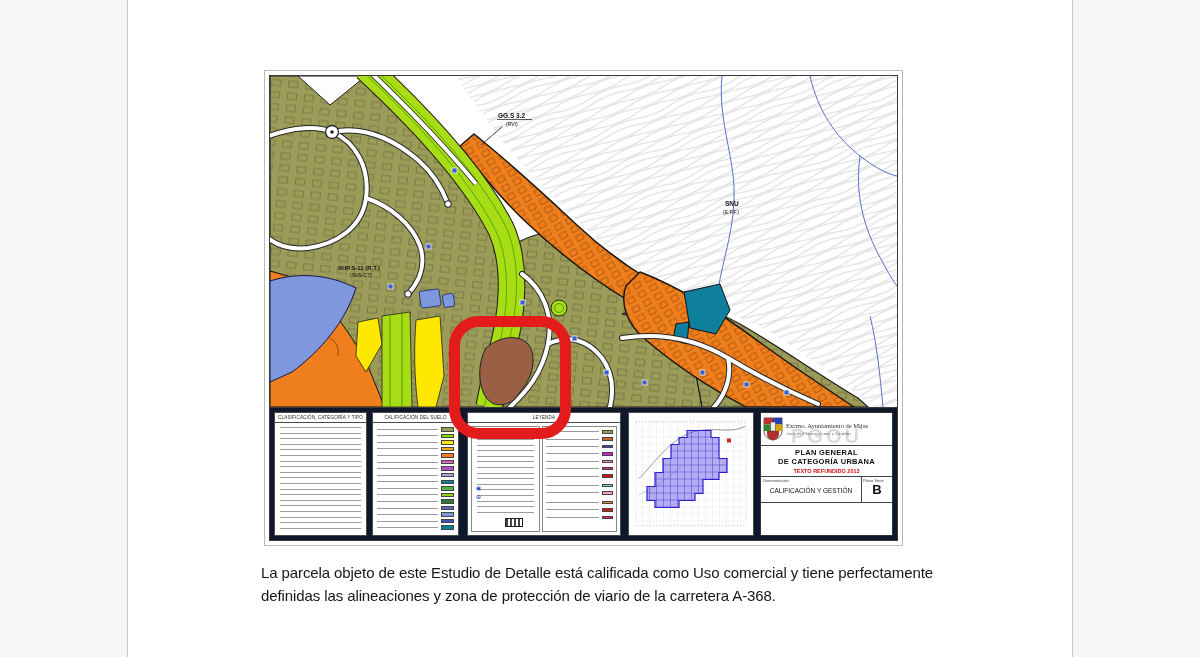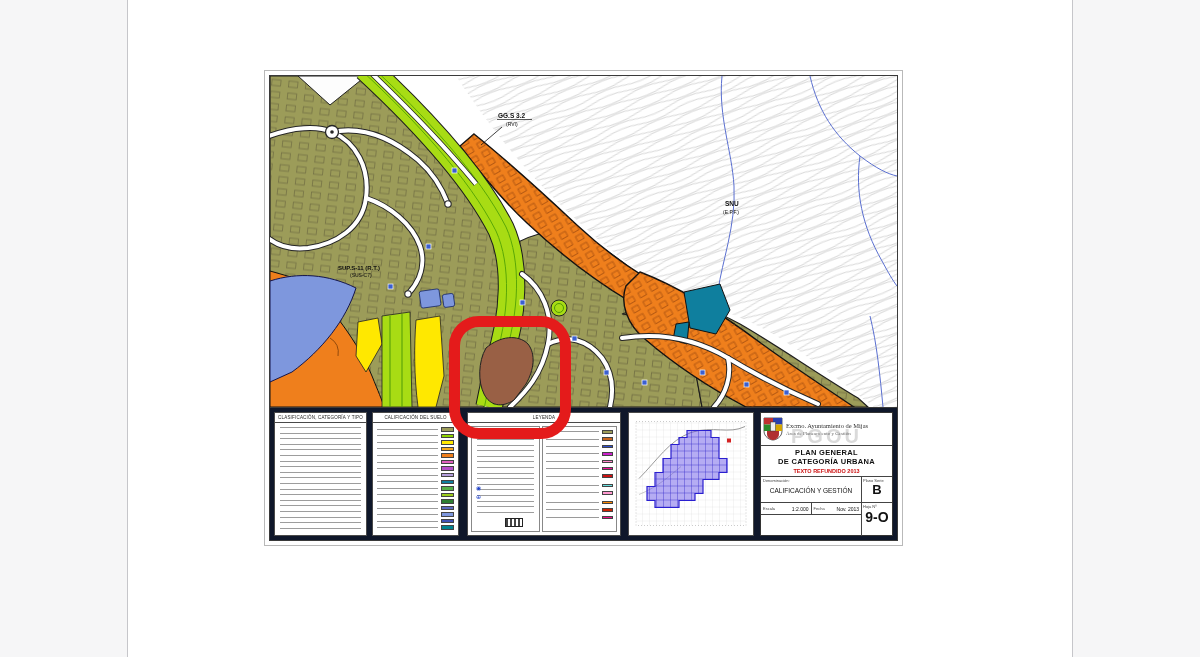--- a/index.html
+++ b/index.html
@@ -389,39 +389,22 @@
           <div class="tb-denom">
             <div class="cellmain">
               <span class="lbl">Denominación:</span>
               <div class="val">CALIFICACIÓN Y GESTIÓN</div>
             </div>
             <div class="cellside">
               <span class="lbl">Plano Serie</span>
               <div class="big">B</div>
             </div>
           </div>
-          <div class="tb-escala">
-            <div class="cellmain" style="padding:0">
-              <div class="sub">
-                <div class="seg">
-                  <span class="lbl">Escala</span>
-                  <span class="v">1:2.000</span>
-                </div>
-                <div class="seg">
-                  <span class="lbl">Fecha</span>
-                  <span class="v">Nov. 2013</span>
-                </div>
-              </div>
-            </div>
-            <div class="cellside">
-              <span class="lbl">Hoja Nº</span>
-              <div class="big b9">9-O</div>
-            </div>
-          </div>
         </div>
 
       </div>
     </div>
 
     <div class="hl" style="border-color: rgb(228, 27, 27);"></div>
   </div>
 
+  <p class="caption">La parcela objeto de este Estudio de Detalle está calificada como Uso comercial y tiene perfectamente definidas las alineaciones y zona de protección de viario de la carretera A-368.</p>
 </div>
 
 </body></html>

